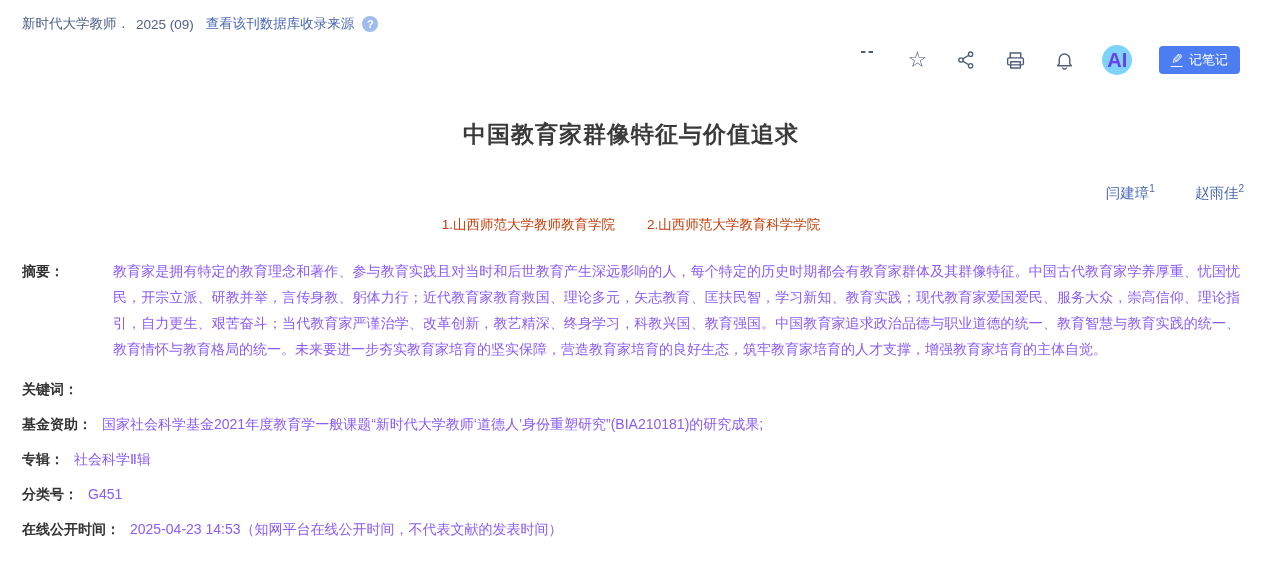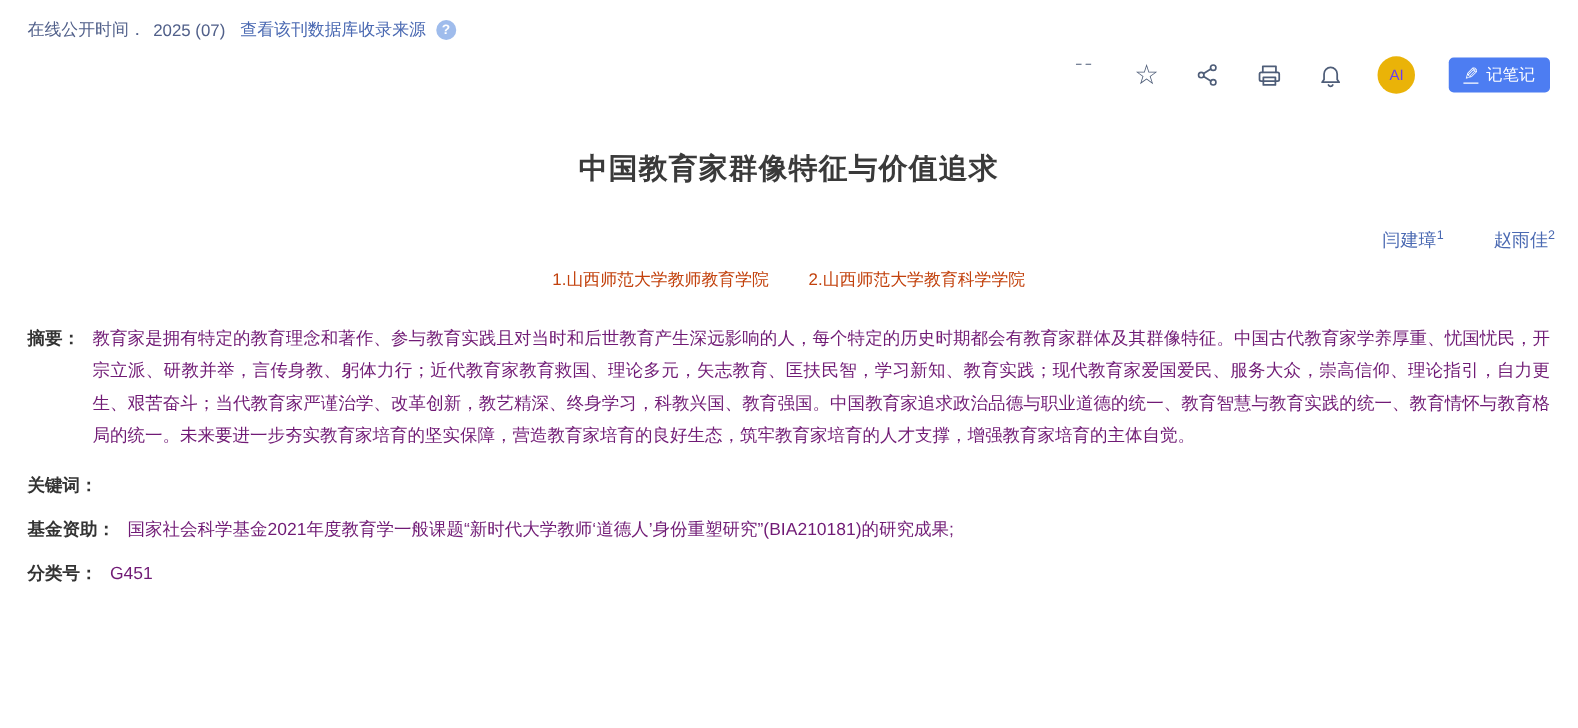--- a/index.html
+++ b/index.html
@@ -19,55 +19,55 @@
   
   .toolbar { position:absolute; top:44px; right:22px; display:flex;
     align-items:center; gap:27px; height:32px; }
   .tool-icon { width:22px; height:22px; display:flex; align-items:center;
     justify-content:center; color:#4e5d78; cursor:pointer; }
   .tool-icon svg { stroke:#4e5d78; fill:none; stroke-width:1.6;
     stroke-linecap:round; stroke-linejoin:round; }
   .quote-glyph { font-family:"DejaVu Serif",serif; font-size:34px; line-height:10px;
     height:18px; overflow:hidden; color:#4e5d78; font-weight:bold; }
   .star-glyph { font-size:22px; line-height:22px; color:#4e5d78; }
-  .ai-badge { width:30px; height:30px; border-radius:50%; background:#eab308;
-    color:#6a3df0; font-weight:normal; font-size:12px; display:flex;
+  .ai-badge { width:30px; height:30px; border-radius:50%; background:#7dd3fc;
+    color:#6a3df0; font-weight:bold; font-size:20px; display:flex;
     align-items:center; justify-content:center; cursor:pointer; }
   .note-btn { background:#4d7df2; color:#fff; border:none; border-radius:4px;
     height:28px; padding:0 12px; font-size:13px; display:flex; align-items:center;
     gap:6px; cursor:pointer; font-family:inherit; }
   .pencil-glyph { font-size:14px; transform:scaleX(-1); display:inline-block;
     border-bottom:1px solid #fff; line-height:13px; }
 
   
   .title { margin-top:86px; text-align:center; font-size:23px; font-weight:600;
     color:#3a3a3a; letter-spacing:1px; }
   .authors { margin-top:33px; text-align:right; font-size:14.5px; color:#4a69b2; }
   .author { margin:0 18px; cursor:pointer; }
   .author sup { font-size:10px; }
   .affils { margin-top:13px; text-align:center; font-size:13.5px; color:#c2410c; }
   .affil { margin:0 14px; cursor:pointer; }
 
   
   .meta { margin-top:24px; padding:0 22px; }
   .meta-row { display:flex; align-items:flex-start; margin-bottom:13px;
     font-size:14px; line-height:22px; }
-  .meta-row.abstract { line-height:26px; margin-bottom:16px; }
+  .meta-row.abstract { line-height:26px; margin-bottom:16px;gap:39px; }
   .meta-label { font-weight:bold; color:#333; white-space:nowrap;
     padding-right:10px; }
-  .meta-value { color:#701a75; }
+  .meta-value { color:#8b5cf6; }
   .abstract .meta-value { text-align:justify; flex:1; }
   .kw { margin-right:14px; cursor:pointer; }
 </style>
 </head>
 <body>
 
 <div class="journal-row">
-  <span class="journal-name">在线公开时间．</span>
-  <span class="journal-issue">2025 (07)</span>
+  <span class="journal-name">新时代大学教师．</span>
+  <span class="journal-issue">2025 (09)</span>
   <span class="source-link">查看该刊数据库收录来源</span>
   <span class="help-icon">?</span>
 </div>
 
 <div class="toolbar">
   <div class="tool-icon">
     <span class="quote-glyph">“</span>
   </div>
   <div class="tool-icon">
     <span class="star-glyph">☆</span>
@@ -122,21 +122,29 @@
 
   <div class="meta-row">
     <span class="meta-label">关键词：</span>
   </div>
 
   <div class="meta-row">
     <span class="meta-label">基金资助：</span>
     <span class="meta-value">国家社会科学基金2021年度教育学一般课题“新时代大学教师‘道德人’身份重塑研究”(BIA210181)的研究成果;</span>
   </div>
 
+  <div class="meta-row">
+    <span class="meta-label">专辑：</span>
+    <span class="meta-value">社会科学Ⅱ辑</span>
+  </div>
 
 
   <div class="meta-row">
     <span class="meta-label">分类号：</span>
     <span class="meta-value">G451</span>
   </div>
 
+  <div class="meta-row">
+    <span class="meta-label">在线公开时间：</span>
+    <span class="meta-value">2025-04-23 14:53（知网平台在线公开时间，不代表文献的发表时间）</span>
+  </div>
 
 </div>
 
 </body></html>

